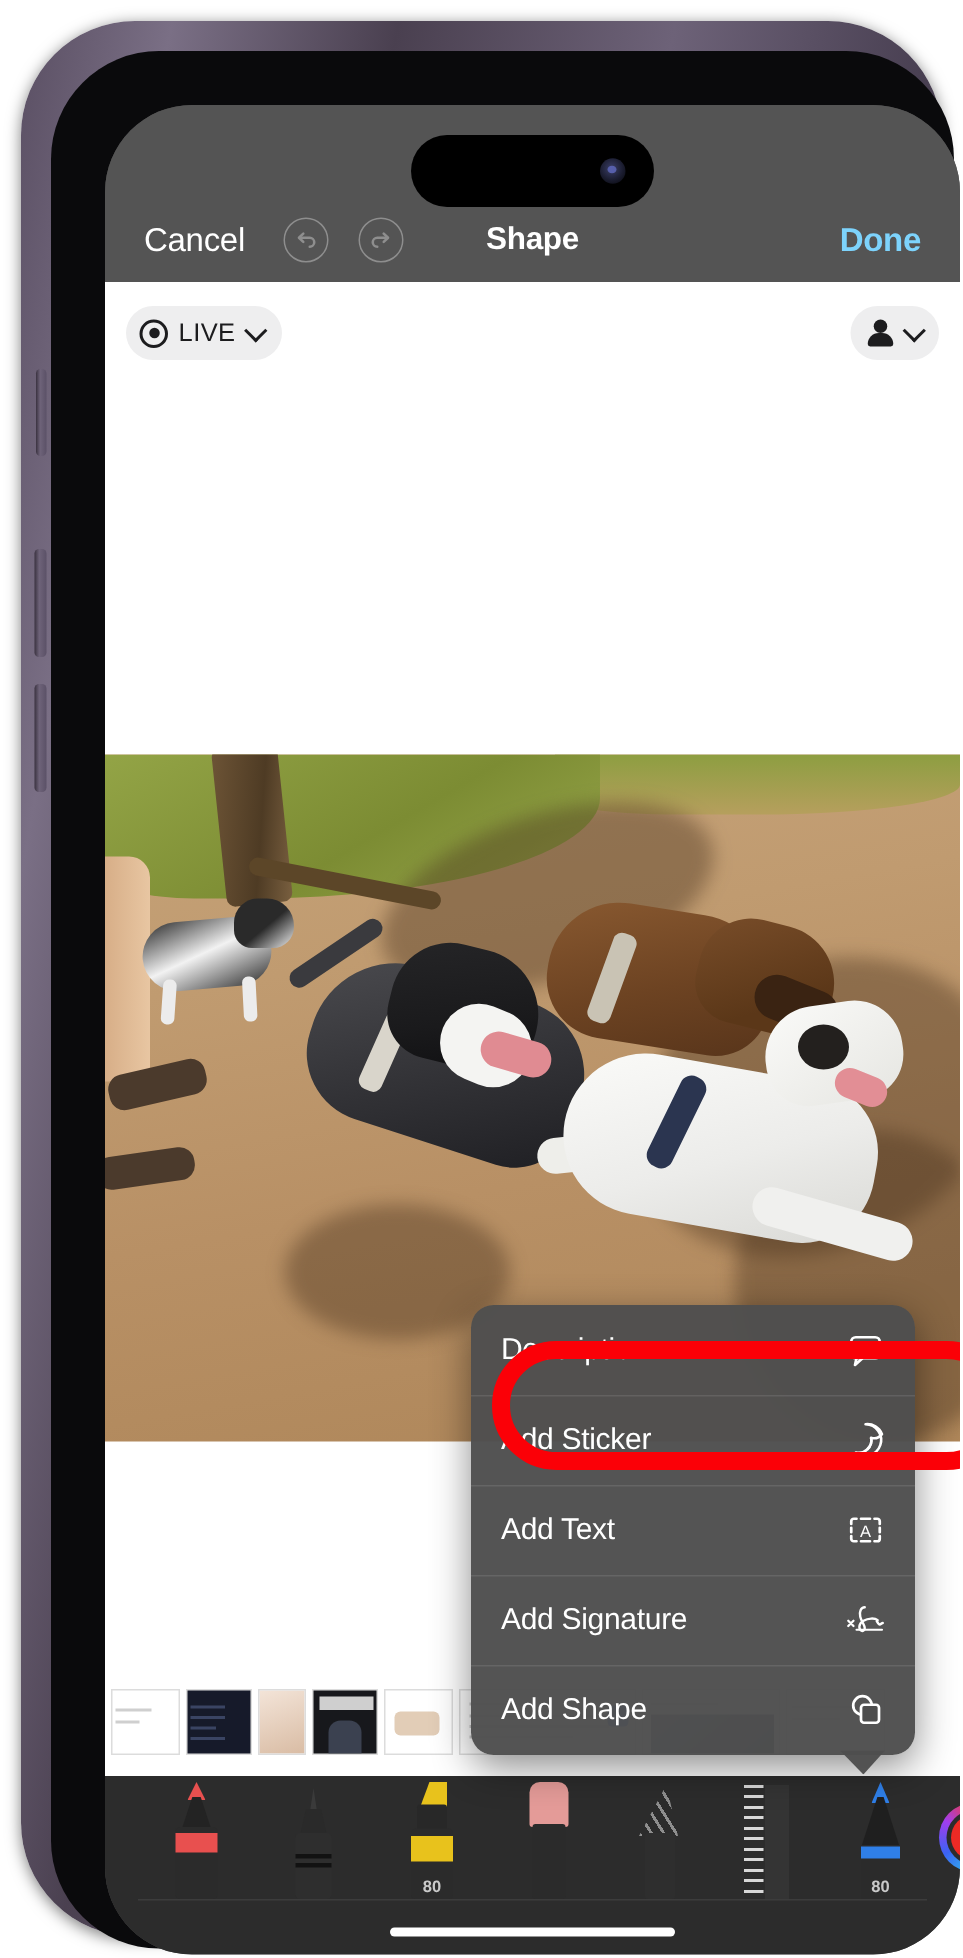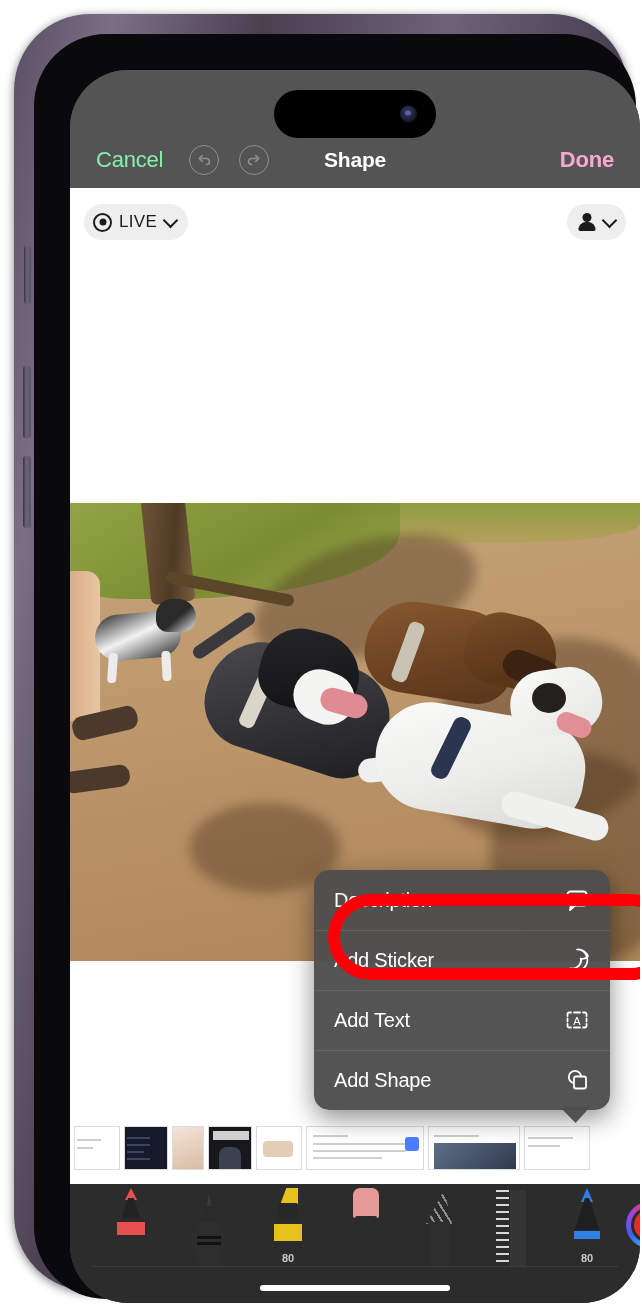--- a/index.html
+++ b/index.html
@@ -32,28 +32,28 @@
                  width:17px; height:17px; border-radius:50%;
                  background:radial-gradient(circle at 45% 40%, #3b3f68 0%, #1b1d30 55%, #050508 100%); }
   #camera-lens::after { content:""; position:absolute; left:5px; top:5px; width:6px; height:5px;
                         border-radius:50%; background:#5d66b8; opacity:.85; }
 
   
   #nav-bar { position:absolute; left:0; top:0; width:570px; height:118px;
              background:#545454; z-index:20; }
   #nav-row { position:absolute; left:0; bottom:0; width:100%; height:56px;
              display:flex; align-items:center; }
-  #cancel-button { color:#86efac; font-size:22px; margin-left:26px; letter-spacing:-.2px; }
+  #cancel-button { color:#ffffff; font-size:22px; margin-left:26px; letter-spacing:-.2px; }
   .undo-redo { width:30px; height:30px; border-radius:50%; border:1.6px solid #8e8e8e;
                margin-left:20px; position:relative; }
   #undo-button { margin-left:26px; }
   .undo-redo svg { position:absolute; left:50%; top:50%; transform:translate(-50%,-50%); }
   #markup-title { position:absolute; left:50%; transform:translateX(-50%);
                   color:#fff; font-size:21px; font-weight:bold; letter-spacing:-.2px; }
-  #done-button { position:absolute; right:26px; color:#f9a8d4; font-size:22px;
+  #done-button { position:absolute; right:26px; color:#7dd3fc; font-size:22px;
                  font-weight:bold; letter-spacing:-.2px; }
 
   
   #chips-bar { position:absolute; left:0; top:118px; width:570px; height:72px;
                background:#fff; z-index:18; }
   .chip { position:absolute; top:16px; height:36px; background:#eeeeef; border-radius:18px;
           display:flex; align-items:center; }
   #live-chip { left:14px; padding:0 12px 0 9px; }
   #live-icon { width:19px; height:19px; border-radius:50%; border:2px solid #1c1c1e;
                position:relative; margin-right:7px; }
@@ -361,20 +361,31 @@
         <div class="menu-item">
           <span class="menu-label">Add Text</span>
           <span class="menu-icon">
             <svg width="26" height="26" viewBox="0 0 26 26">
               <path d="M7 5.5H5.2A1.7 1.7 0 0 0 3.5 7.2V9M19 5.5h1.8A1.7 1.7 0 0 1 22.5 7.2V9M3.5 17v1.8a1.7 1.7 0 0 0 1.7 1.7H7M22.5 17v1.8a1.7 1.7 0 0 1-1.7 1.7H19M3.5 11.5v3M22.5 11.5v3M10 5.5h6M10 20.5h6" fill="none" stroke="#fff" stroke-width="1.8" stroke-linecap="round"></path>
               <text x="13" y="17.5" font-family="Liberation Sans, sans-serif" font-size="11" fill="#fff" text-anchor="middle">A</text>
             </svg>
           </span>
         </div>
 
+        <div class="menu-item">
+          <span class="menu-label">Add Signature</span>
+          <span class="menu-icon">
+            <svg width="28" height="26" viewBox="0 0 28 26">
+              <path d="M2.5 13.5 6 17M6 13.5 2.5 17" stroke="#fff" stroke-width="1.5" stroke-linecap="round"></path>
+              <path d="M13.5 4.5c-2.6 0-3.8 3.2-3 6.3.8 3.2 3 5.6 3 7.6 0 1.6-1.3 2.3-2.4 1.6-1.6-1-2-4.4 1.6-6.5 3-1.7 7.4-2 9.4-.4" fill="none" stroke="#fff" stroke-width="1.6" stroke-linecap="round"></path>
+              <path d="M21.5 13.8c.7 1.2 1.3 2.2 2 2.2.8 0 1.2-1 2-1" fill="none" stroke="#fff" stroke-width="1.6" stroke-linecap="round"></path>
+              <path d="M8 19.5h17" stroke="#fff" stroke-width="1.4" stroke-linecap="round"></path>
+            </svg>
+          </span>
+        </div>
 
         <div class="menu-item">
           <span class="menu-label">Add Shape</span>
           <span class="menu-icon">
             <svg width="26" height="26" viewBox="0 0 26 26">
               <circle cx="11" cy="10" r="6.2" fill="none" stroke="#fff" stroke-width="1.8"></circle>
               <rect x="10" y="9.5" width="12" height="12" rx="2" fill="#4e4e4e" stroke="#fff" stroke-width="1.8"></rect>
             </svg>
           </span>
         </div>

